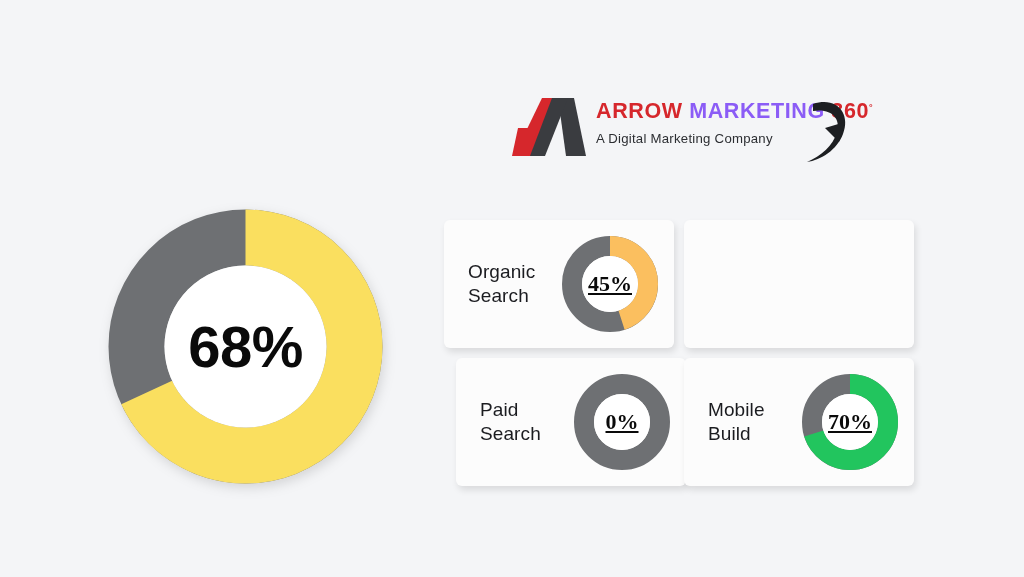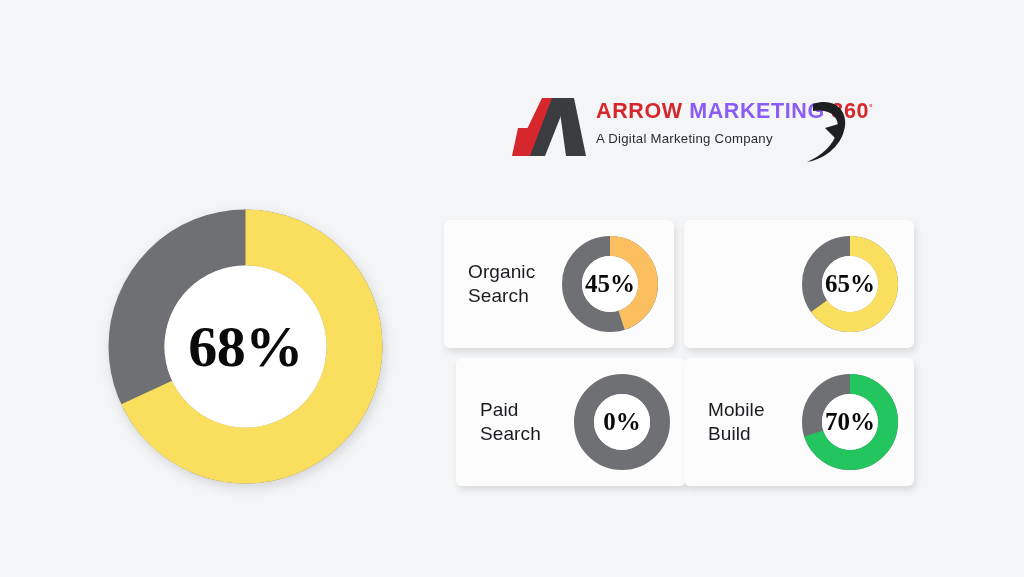--- a/index.html
+++ b/index.html
@@ -42,21 +42,21 @@
     color:#2c2e32; line-height:19px; margin-top:5px; white-space:nowrap;
   }
   .logo-swoosh { position:absolute; left:283px; top:0px; width:58px; height:76px; }
 
   
   .main-donut { position:absolute; left:107px; top:208px; width:277px; height:277px; }
   .main-donut svg { display:block; filter:drop-shadow(2px 4px 6px rgba(0,0,0,0.13)); }
   .main-donut .hole-label {
     position:absolute; left:0; top:0; width:277px; height:277px;
     display:flex; align-items:center; justify-content:center;
-    font-family:Liberation Serif, serif;
+    font-family:Liberation Sans, sans-serif;
     font-size:58px; font-weight:700; color:#0a0a0a;
     letter-spacing:-0.5px;
   }
 
   
   .cards { position:absolute; left:444px; top:220px; width:470px; height:266px; }
   .card {
     position:absolute; width:230px; height:128px;
     background:#fcfcfc; border-radius:6px;
     box-shadow:2px 4px 7px rgba(0,0,0,0.11);
@@ -72,21 +72,21 @@
     font-family:"Liberation Sans", sans-serif;
     font-size:19px; line-height:24px; font-weight:400;
     color:#1b1c20; letter-spacing:0.1px; white-space:pre-line;
   }
   .card-donut { position:absolute; right:16px; top:16px; width:96px; height:96px; }
   .card-donut svg { display:block; }
   .card-donut .hole-label {
     position:absolute; left:0; top:0; width:96px; height:96px;
     display:flex; align-items:center; justify-content:center;
     font-family:"Liberation Serif", serif;
-    font-size:25px; font-weight:700; color:#0a0a0a;
+    font-size:22px; font-weight:700; color:#0a0a0a;text-decoration:underline;
   }
 </style>
 </head>
 <body>
 
 <div class="stage">
 
 
   <div class="logo">
     <div class="logo-mark">
@@ -134,28 +134,20 @@
         <svg viewBox="0 0 96 96" width="96" height="96" aria-hidden="true">
           <circle cx="48" cy="48" r="38" fill="none" stroke="#6e7073" stroke-width="20"></circle>
           <circle cx="48" cy="48" r="38" fill="none" stroke="#fbbf5f" stroke-width="20" stroke-dasharray="107.4 131.3" transform="rotate(-90 48 48)"></circle>
           <circle cx="48" cy="48" r="28" fill="#ffffff"></circle>
         </svg>
         <div class="hole-label">45%</div>
       </div>
     </div>
 
     <div class="card c1">
-      <div class="card-donut">
-        <svg viewBox="0 0 96 96" width="96" height="96" aria-hidden="true">
-          <circle cx="48" cy="48" r="38" fill="none" stroke="#6e7073" stroke-width="20"></circle>
-          <circle cx="48" cy="48" r="38" fill="none" stroke="#fadf5f" stroke-width="20" stroke-dasharray="155.2 83.6" transform="rotate(-90 48 48)"></circle>
-          <circle cx="48" cy="48" r="28" fill="#ffffff"></circle>
-        </svg>
-        <div class="hole-label">65%</div>
-      </div>
     </div>
 
     <div class="card c2">
       <div class="card-label">Paid
 Search</div>
       <div class="card-donut">
         <svg viewBox="0 0 96 96" width="96" height="96" aria-hidden="true">
           <circle cx="48" cy="48" r="38" fill="none" stroke="#6e7073" stroke-width="20"></circle>
           <circle cx="48" cy="48" r="38" fill="none" stroke="#6e7073" stroke-width="20" stroke-dasharray="0.0 238.8" transform="rotate(-90 48 48)"></circle>
           <circle cx="48" cy="48" r="28" fill="#ffffff"></circle>

